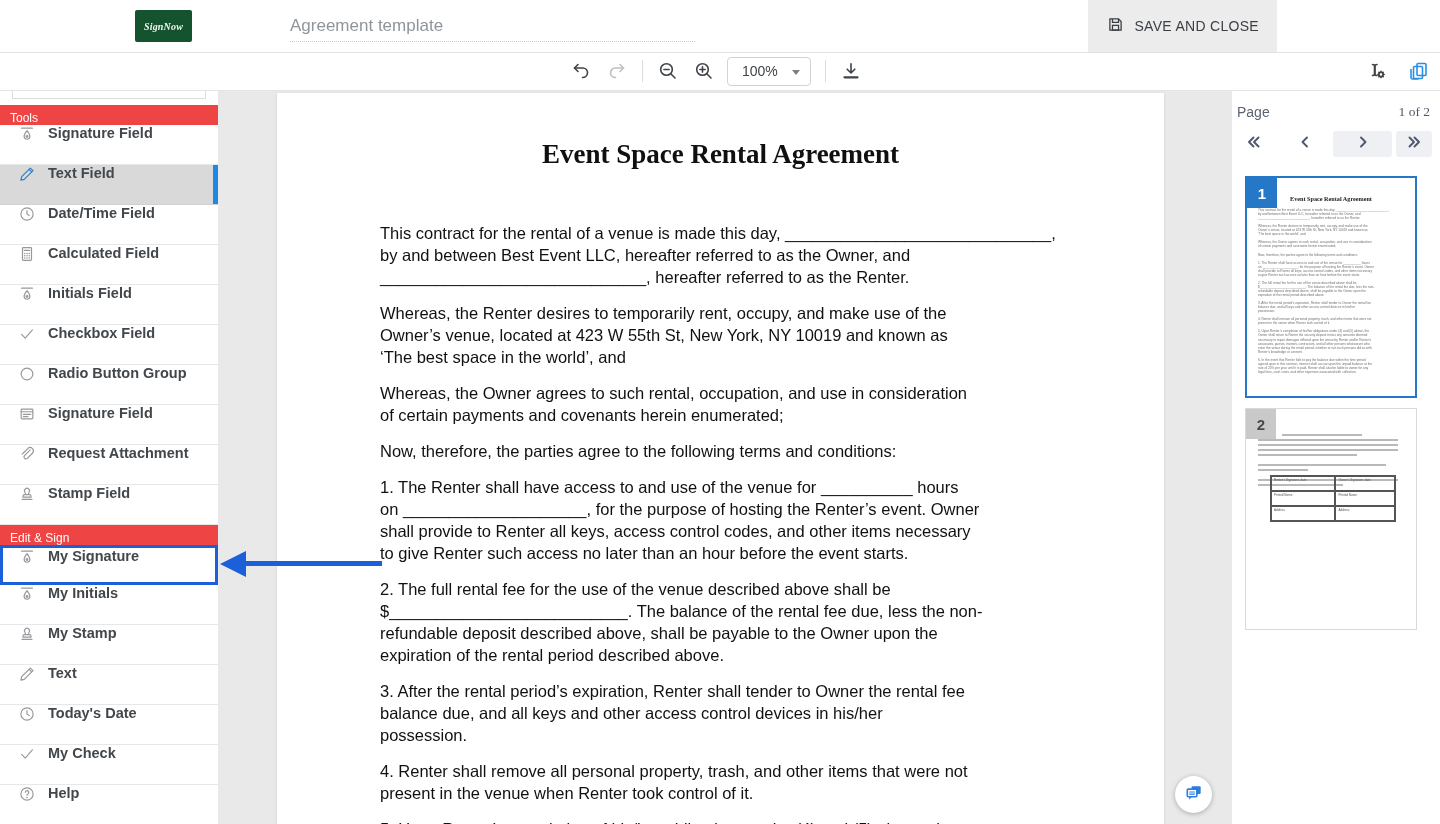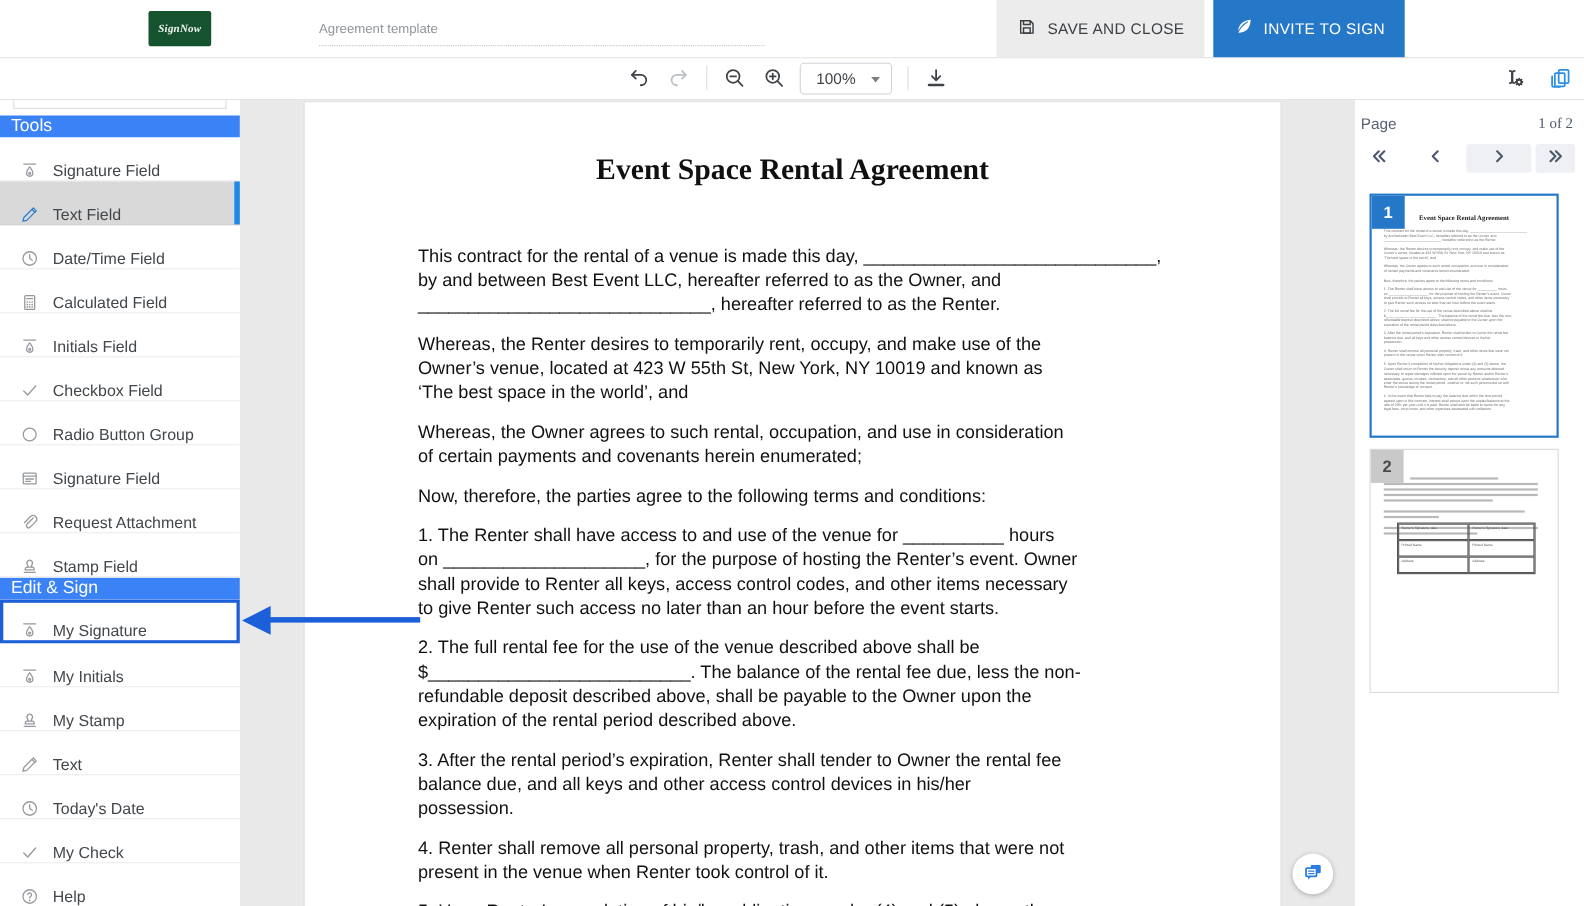--- a/index.html
+++ b/index.html
@@ -12,21 +12,21 @@
 
   
   .topbar{position:absolute;left:0;top:0;width:1440px;height:52px;background:#fff;
     border-bottom:1px solid #e3e3e3;z-index:30;}
   .logo{position:absolute;left:135px;top:10px;width:57px;height:32px;background:#14532d;
     border-radius:2px;display:flex;align-items:center;justify-content:center;
     color:rgba(255,255,255,.95);font-family:"Liberation Serif",serif;
     font-style:italic;font-weight:bold;font-size:10px;letter-spacing:.2px;}
   .doc-title-input{position:absolute;left:290px;top:11px;width:405px;height:30px;
     border:none;outline:none;background:transparent;font-family:"Liberation Sans",sans-serif;
-    font-size:12px;color:#8f959b;border-bottom:1px dotted #c9c9c9;padding:0;}
+    font-size:17px;color:#8f959b;border-bottom:1px dotted #c9c9c9;padding:0;}
   .header-actions{position:absolute;right:163px;top:0;height:52px;display:flex;align-items:stretch;}
   .hbtn{display:flex;align-items:center;gap:9px;font-size:14px;letter-spacing:.3px;color:#3b3f44;
     padding:0 18px;background:#fff;border:none;font-family:inherit;}
   .hbtn svg{width:19px;height:19px;stroke:#3b3f44;fill:none;stroke-width:1.5;}
   .hbtn.save{background:#ececec;margin-left:2px;}
   .hbtn.invite{background:#2577c8;color:#fff;margin-left:8px;}
   .hbtn.invite svg{stroke:#fff;}
 
   
   .toolbar{position:absolute;left:0;top:52px;width:1440px;height:38px;background:#fff;
@@ -40,25 +40,25 @@
     display:flex;align-items:center;position:relative;background:#fff;}
   .zoom-select .zv{font-size:14px;color:#3f4347;padding-left:14px;}
   .zoom-caret{position:absolute;right:10px;top:12px;width:0;height:0;
     border-left:4px solid transparent;border-right:4px solid transparent;border-top:5px solid #7a7f84;}
   .tb-right{position:absolute;right:8px;top:0;height:38px;display:flex;align-items:center;gap:16px;}
   .tb-right .tb-icon.copy svg{stroke:#2b8fe3;}
 
   
   .sidebar{position:absolute;left:0;top:90px;width:218px;height:734px;background:#fff;z-index:10;}
   .side-scroll-remnant{height:8px;margin:0 12px;border:1px solid #dcdcdc;border-top:none;}
-  .side-header{height:20px;margin-top:6px;background:#3b82f6;color:#fff;font-size:16px;
-    display:flex;align-items:center;padding-left:10px;}
+  .side-header{height:20px;margin-top:6px;background:#ef4444;color:#fff;font-size:12px;
+    display:flex;align-items:flex-end;padding-left:10px;}
   .side-header.second{margin-top:0;}
-  .side-item{height:40px;display:flex;align-items:flex-end;border-bottom:1px solid #e7e7e7;
-    box-sizing:border-box;background:#fff;position:relative;}
+  .side-item{height:40px;display:flex;align-items:flex-start;border-bottom:1px solid #e7e7e7;
+    box-sizing:border-box;background:#fff;position:relative;font-weight:bold;}
   .side-item .icn{width:18px;height:18px;margin-left:18px;display:flex;align-items:center;justify-content:center;}
   .side-item .icn svg{width:18px;height:18px;fill:none;stroke:#95999d;stroke-width:1.3;stroke-linecap:round;stroke-linejoin:round;}
   .side-item .lbl{margin-left:12px;font-size:14.5px;color:#42474c;}
   .side-item.selected{background:#d9d9d9;border-bottom-color:#d0d0d0;}
   .side-item.selected::after{content:"";position:absolute;right:0;top:0;bottom:0;width:5px;background:#1e88e5;}
   .side-item.selected .icn svg{stroke:#2e7fc8;}
   .side-item.highlighted{border:3px solid #1b5fd9;}
   .side-item.highlighted .icn{margin-left:15px;}
 
   
@@ -120,27 +120,20 @@
   </div>
   <input class="doc-title-input" data-interactable="true" value="Agreement template" style="">
   <div class="header-actions" data-interactable="false">
     <button class="hbtn save" data-interactable="true">
       <span class="icn" data-interactable="false"><svg viewBox="0 0 22 22">
             <path d="M4.5 4.5h10l3 3v10h-13z"></path>
             <path d="M7.5 4.5v4h7v-4"></path>
             <rect x="7.5" y="12" width="7" height="5.5"></rect>
           </svg></span>
       <span data-interactable="false">SAVE AND CLOSE</span>
-    </button>
-    <button class="hbtn invite" data-interactable="true">
-      <span class="icn" data-interactable="false"><svg viewBox="0 0 22 22">
-            <path d="M18.5 3.5c-6 .6-10.4 3-12.4 8.2-.7 1.8-1 3.6-1.1 5.6 4.5-.3 8.3-1.5 10.6-4.4 1.9-2.4 2.7-5.8 2.9-9.4z" fill="#fff" stroke="none"></path>
-            <path d="M4.5 18c2.5-6 6.5-10 11-12.5" stroke="#2577c8" stroke-width="1.1"></path>
-          </svg></span>
-      <span data-interactable="false">INVITE TO SIGN</span>
     </button>
   </div>
 </div>
 
 <div class="toolbar" data-interactable="false">
   <div class="tb-center">
     <div class="tb-icon" data-interactable="true">
         <svg viewBox="0 0 22 22">
           <path d="M8 4.5L4.5 8 8 11.5"></path>
           <path d="M4.5 8h8.3a4.7 4.7 0 014.7 4.7c0 2.9-2.3 4.8-5 4.8"></path>

